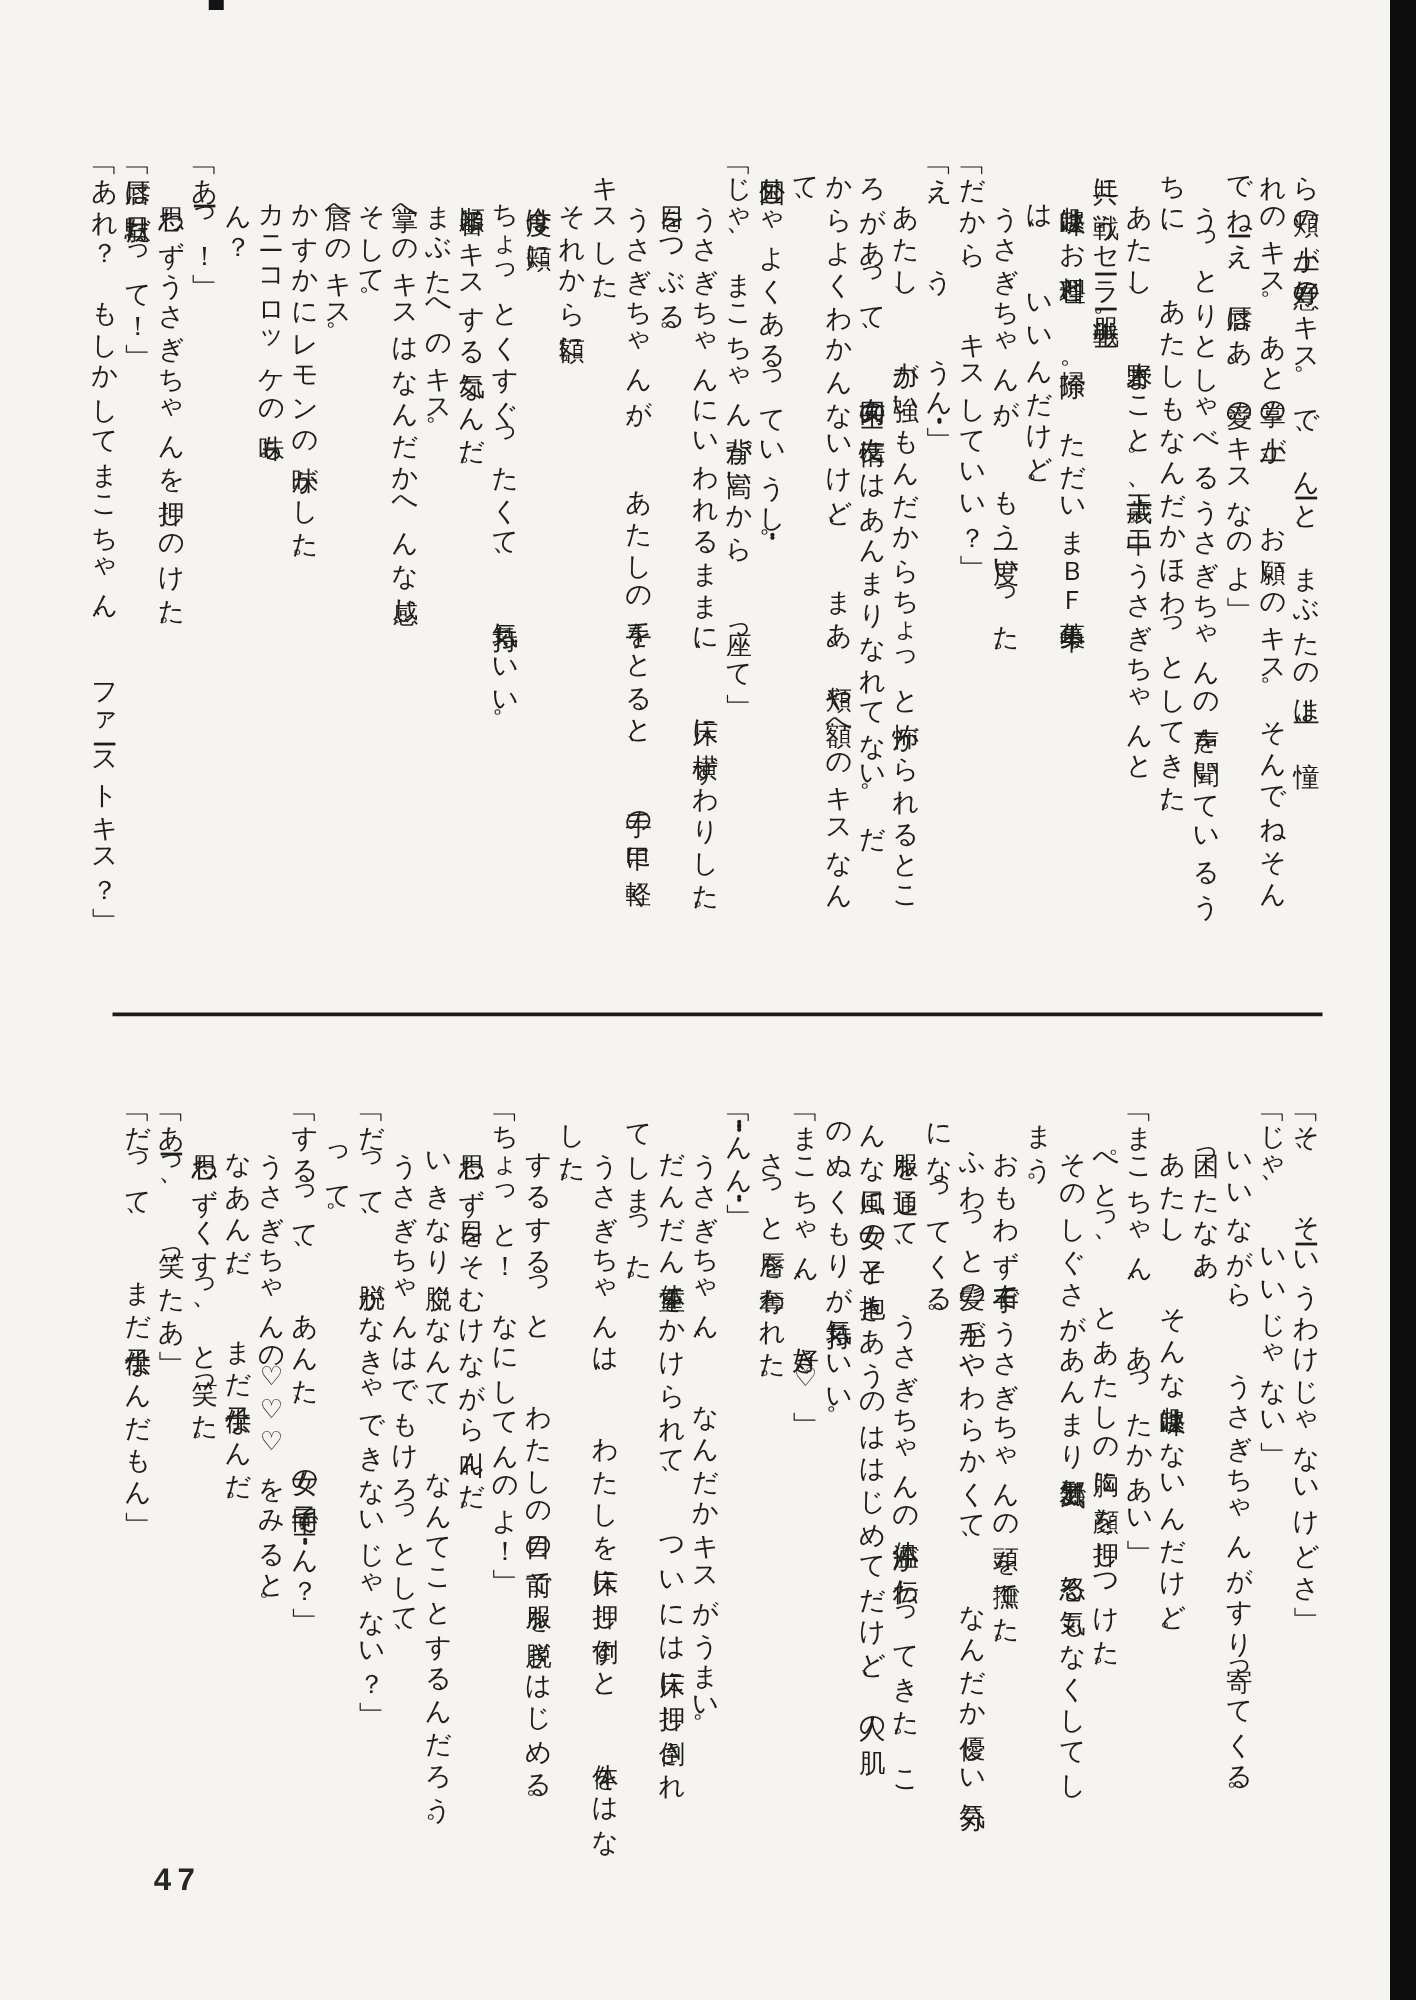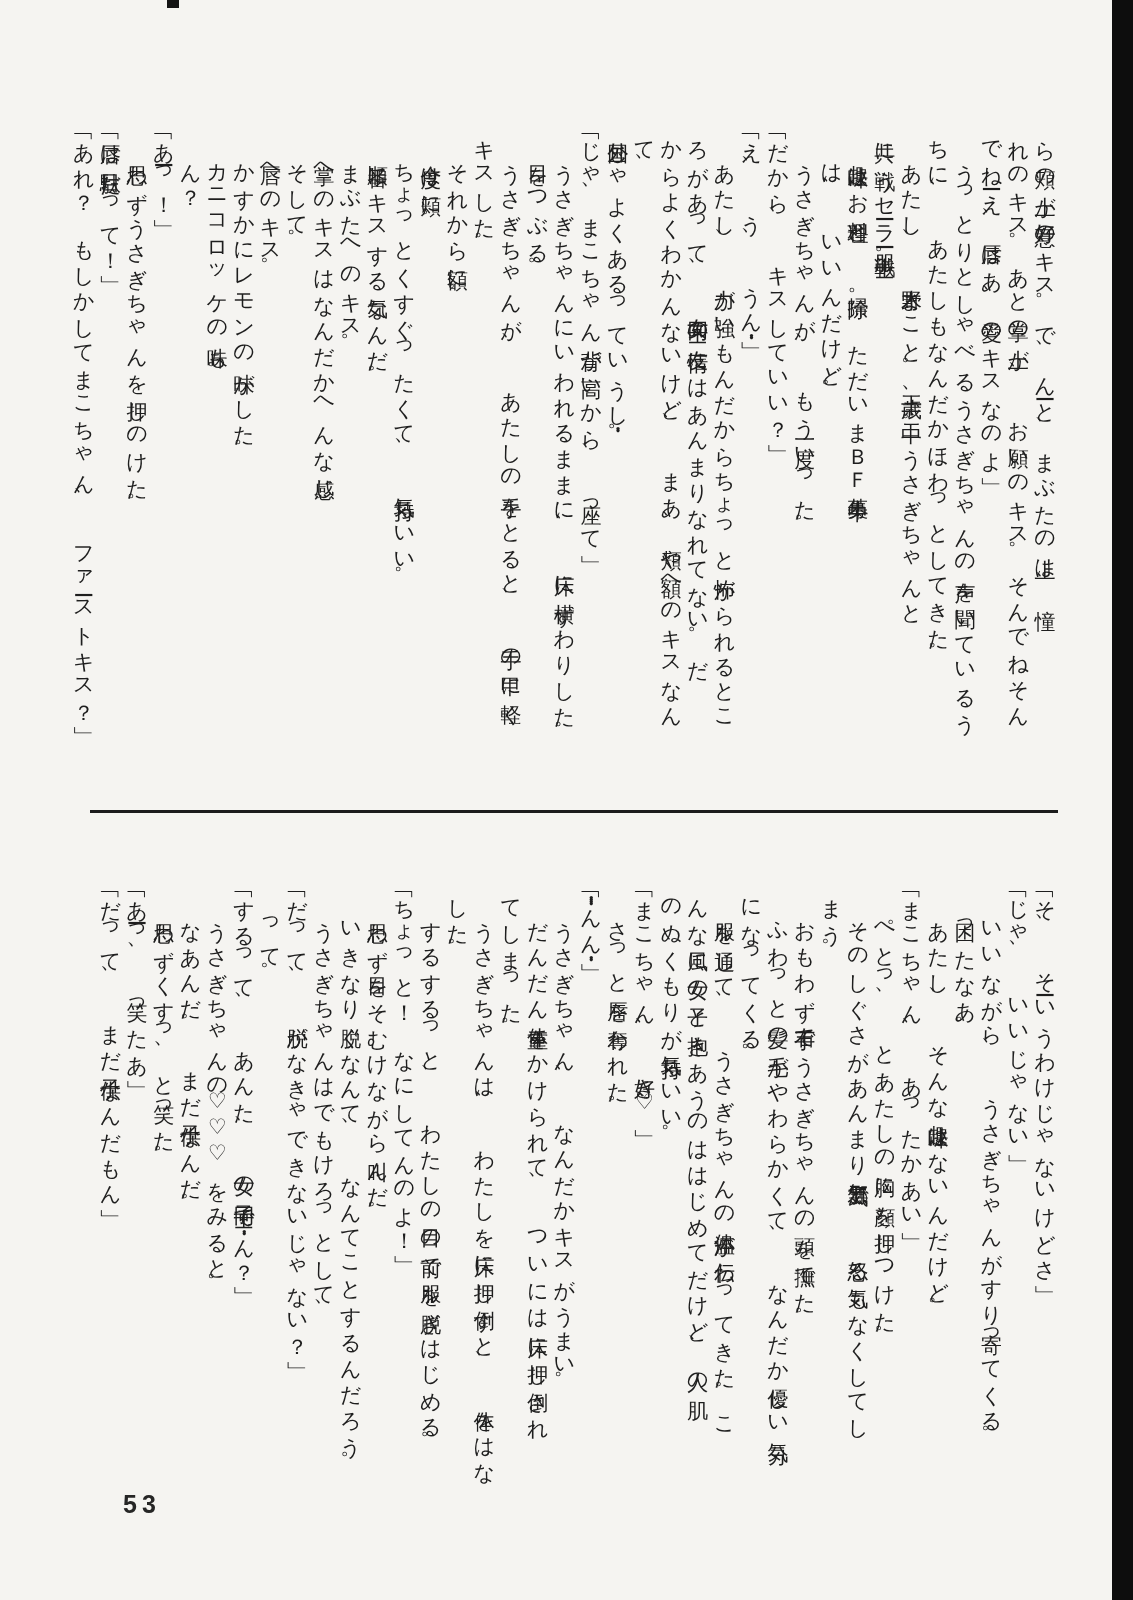--- a/index.html
+++ b/index.html
@@ -133,17 +133,17 @@
       <div class="vline">「だって、　脱がなきゃできないじゃない？」</div>
       <div class="vline">　って。</div>
       <div class="vline">「するって、　あんた、　女の子同士で・・ん？」</div>
       <div class="vline">　うさぎちゃんの♡♡♡をみると。</div>
       <div class="vline">　なあんだ。　まだ子供なんだ。</div>
       <div class="vline">　思わずくすっ、と笑った。</div>
       <div class="vline">「あーっ、　笑ったあ」</div>
       <div class="vline">「だって、　まだ子供なんだもん」</div>
     </div>
 
-  <div class="page-number">53</div>
+  <div class="page-number">47</div>
 
   <div class="edge-bar"></div>
 
 </div>
 
 </body></html>

